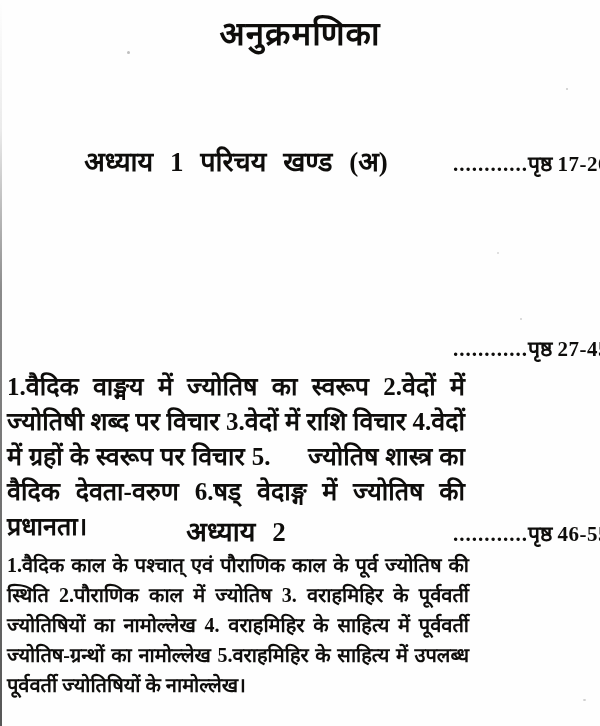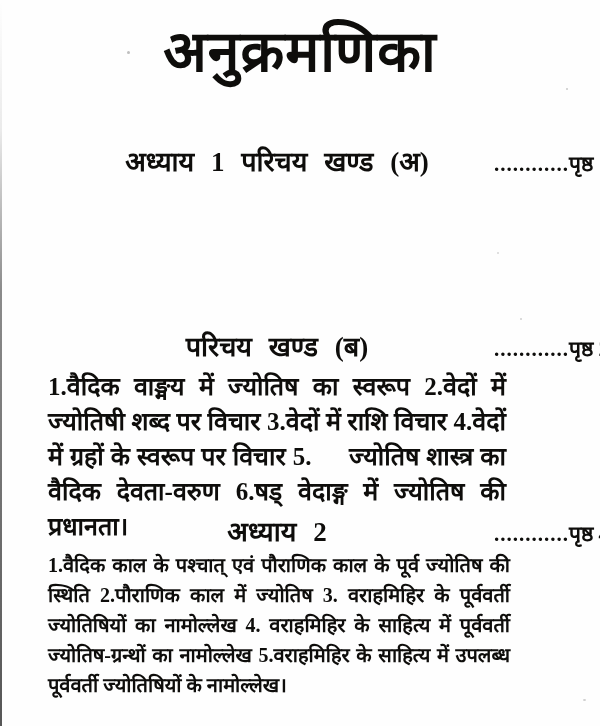--- a/index.html
+++ b/index.html
@@ -9,23 +9,23 @@
     font-family:"Liberation Serif","DejaVu Serif",serif;
     color:#0e0d0b;
   }
   .left-edge {
     position:absolute; left:0; top:0; width:2px; height:726px;
     background:linear-gradient(rgba(60,60,60,0) 0%, rgba(60,60,60,0.1) 18%,
                rgba(45,45,45,0.55) 40%, rgba(30,30,30,0.75) 100%);
   }
   .title {
     position:absolute; top:10px; left:0; width:600px; margin:0;
-    text-align:center; font-size:57px; font-weight:800; letter-spacing:1px;
+    text-align:center; font-size:33px; font-weight:800; letter-spacing:1px;
   }
-  .sec { position:absolute; left:7px; width:458px;margin-left:41px; }
+  .sec { position:absolute; left:7px; width:458px; }
   .sec1 { top:142px; }
   .sec2 { top:327px; }
   .sec3 { top:512px; }
   .headrow { position:relative; height:42px; }
   .sec3 .headrow { height:38px; }
   .heading {
     text-align:center; font-size:27px; font-weight:700;
     word-spacing:10px; white-space:nowrap;
   }
   .pageref {
@@ -57,21 +57,20 @@
 
   <section class="sec sec1">
     <div class="headrow">
       <div class="heading">अध्याय 1 परिचय खण्ड (अ)</div>
       <div class="pageref"><span class="dots">............</span><span class="pw">पृष्ठ</span> <span class="pr">17-26</span></div>
     </div>
   </section>
 
   <section class="sec sec2">
     <div class="headrow">
-      <div class="heading">परिचय खण्ड (ब)</div>
       <div class="pageref"><span class="dots">............</span><span class="pw">पृष्ठ</span> <span class="pr">27-45</span></div>
     </div>
     <p class="para"><span>1.वैदिक वाङ्मय में ज्योतिष का स्वरूप 2.वेदों में ज्योतिषी</span> <span>शब्द पर विचार 3.वेदों में राशि विचार 4.वेदों में ग्रहों</span> <span>के स्वरूप पर विचार 5.   ज्योतिष शास्त्र का वैदिक</span> <span>देवता-वरुण 6.षड् वेदाङ्ग में ज्योतिष की प्रधानता।</span></p>
   </section>
 
   <section class="sec sec3">
     <div class="headrow">
       <div class="heading">अध्याय 2</div>
       <div class="pageref"><span class="dots">............</span><span class="pw">पृष्ठ</span> <span class="pr">46-55</span></div>
     </div>

